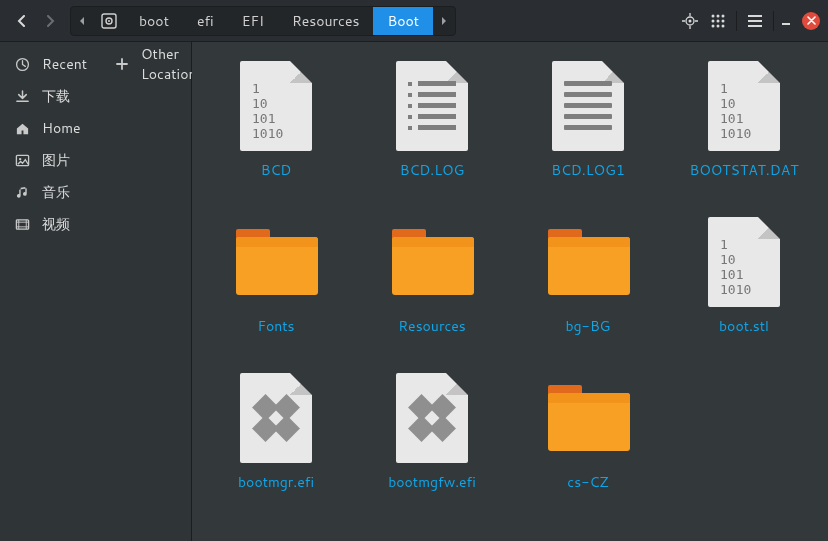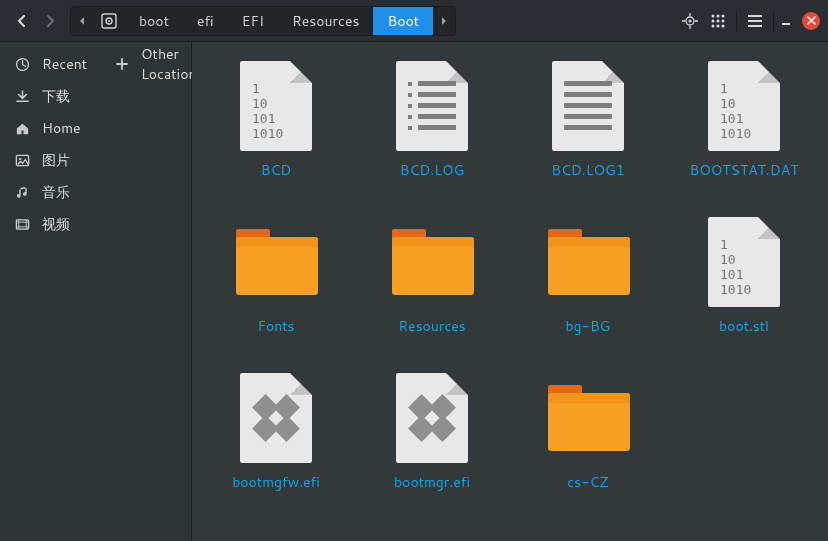--- a/index.html
+++ b/index.html
@@ -418,35 +418,35 @@
             <div class="sheet">
               <div class="corner"></div>
               <div class="efi-dia">
                 <div></div>
                 <div></div>
                 <div></div>
                 <div></div>
               </div>
             </div>
           </div>
+          <div class="label">bootmgr.efi</div>
+        </div>
+        <div class="item">
+          <div class="thumb">
+            <div class="sheet">
+              <div class="corner"></div>
+              <div class="efi-dia">
+                <div></div>
+                <div></div>
+                <div></div>
+                <div></div>
+              </div>
+            </div>
+          </div>
           <div class="label">bootmgfw.efi</div>
-        </div>
-        <div class="item">
-          <div class="thumb">
-            <div class="sheet">
-              <div class="corner"></div>
-              <div class="efi-dia">
-                <div></div>
-                <div></div>
-                <div></div>
-                <div></div>
-              </div>
-            </div>
-          </div>
-          <div class="label">bootmgr.efi</div>
         </div>
         <div class="item">
           <div class="thumb">
             <div class="folder">
               <div class="tab"></div>
               <div class="body"></div>
               <div class="flap"></div>
             </div>
           </div>
           <div class="label">cs-CZ</div>

